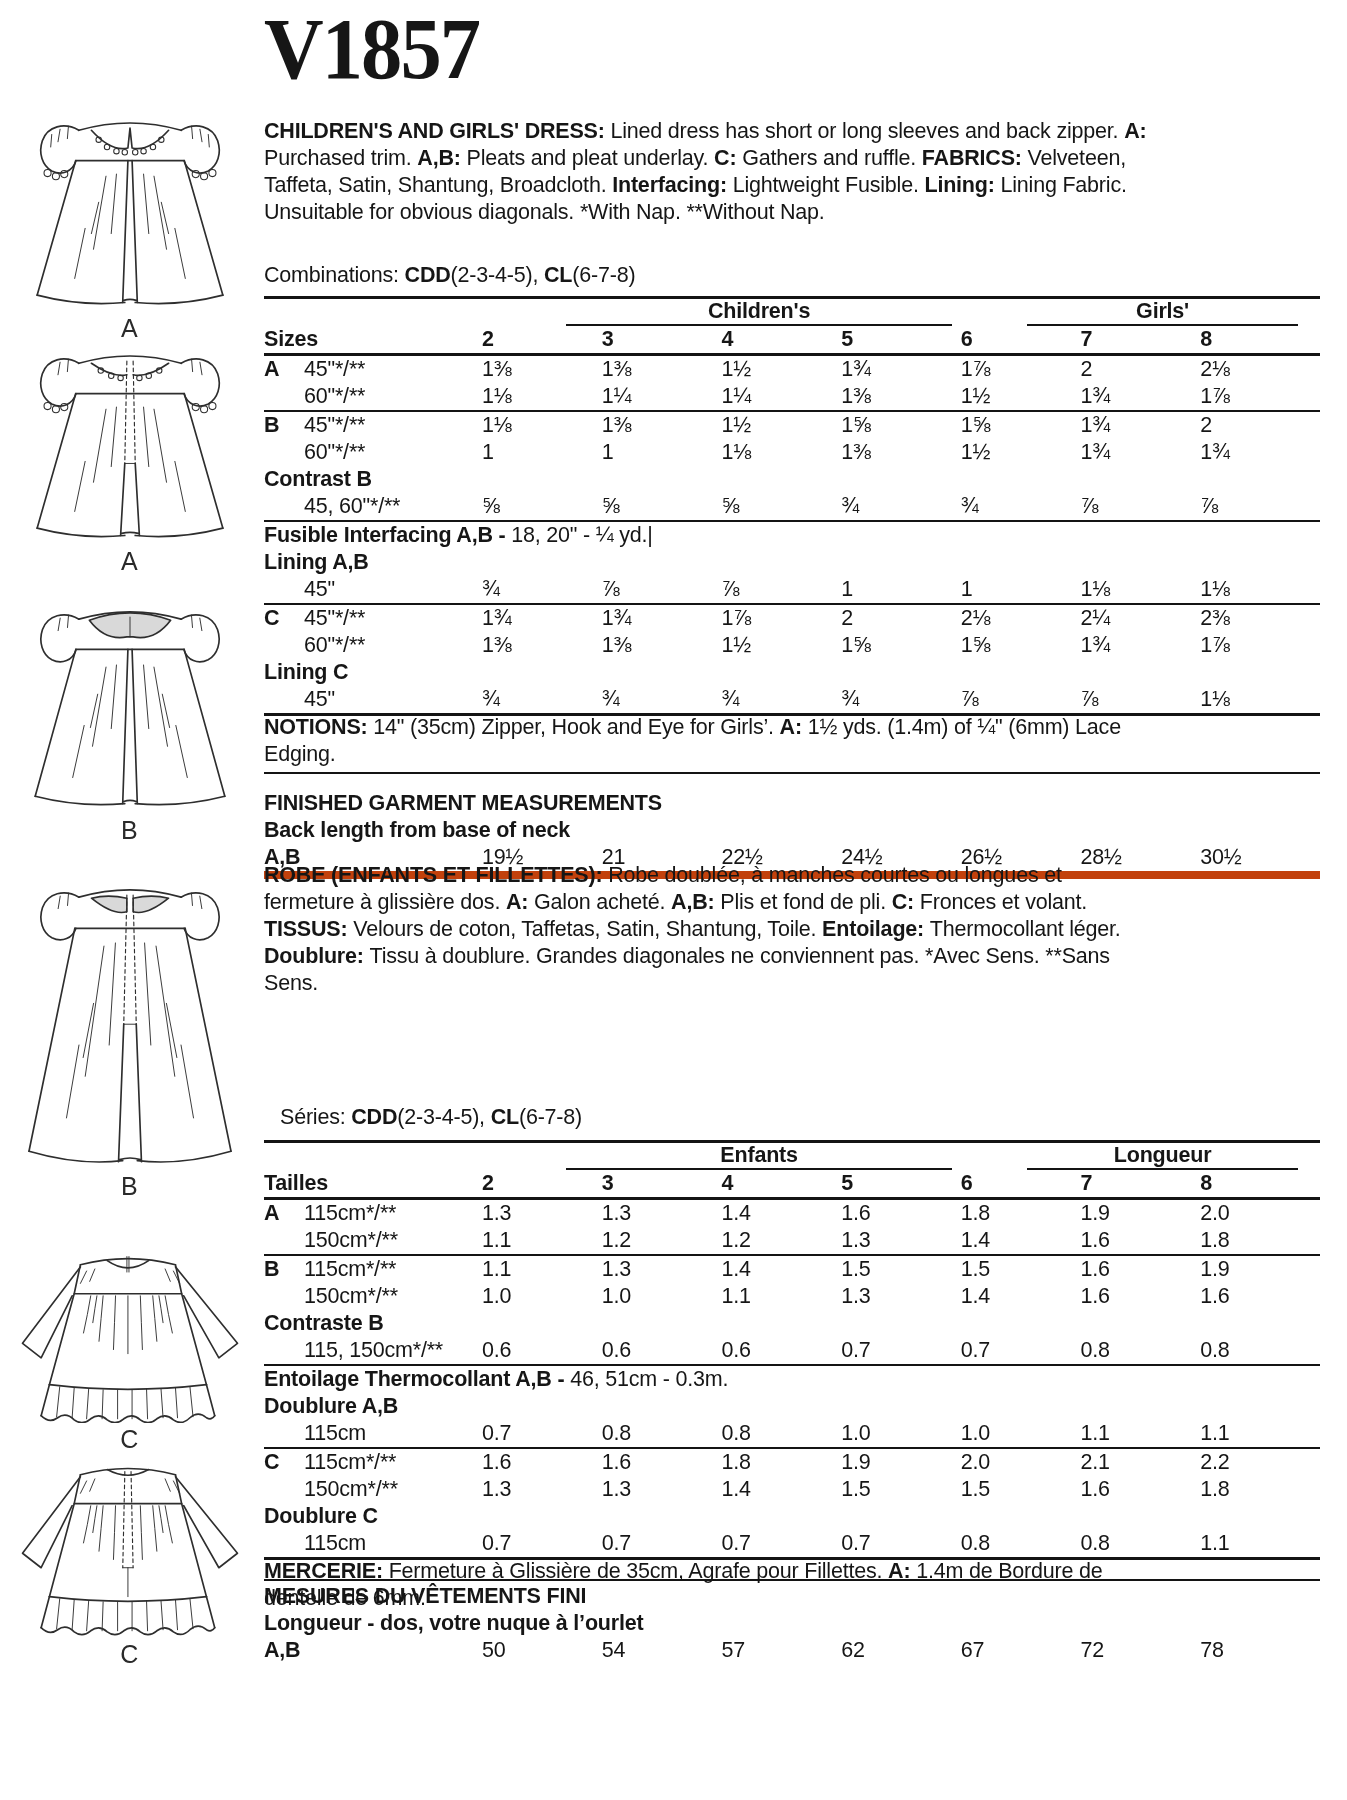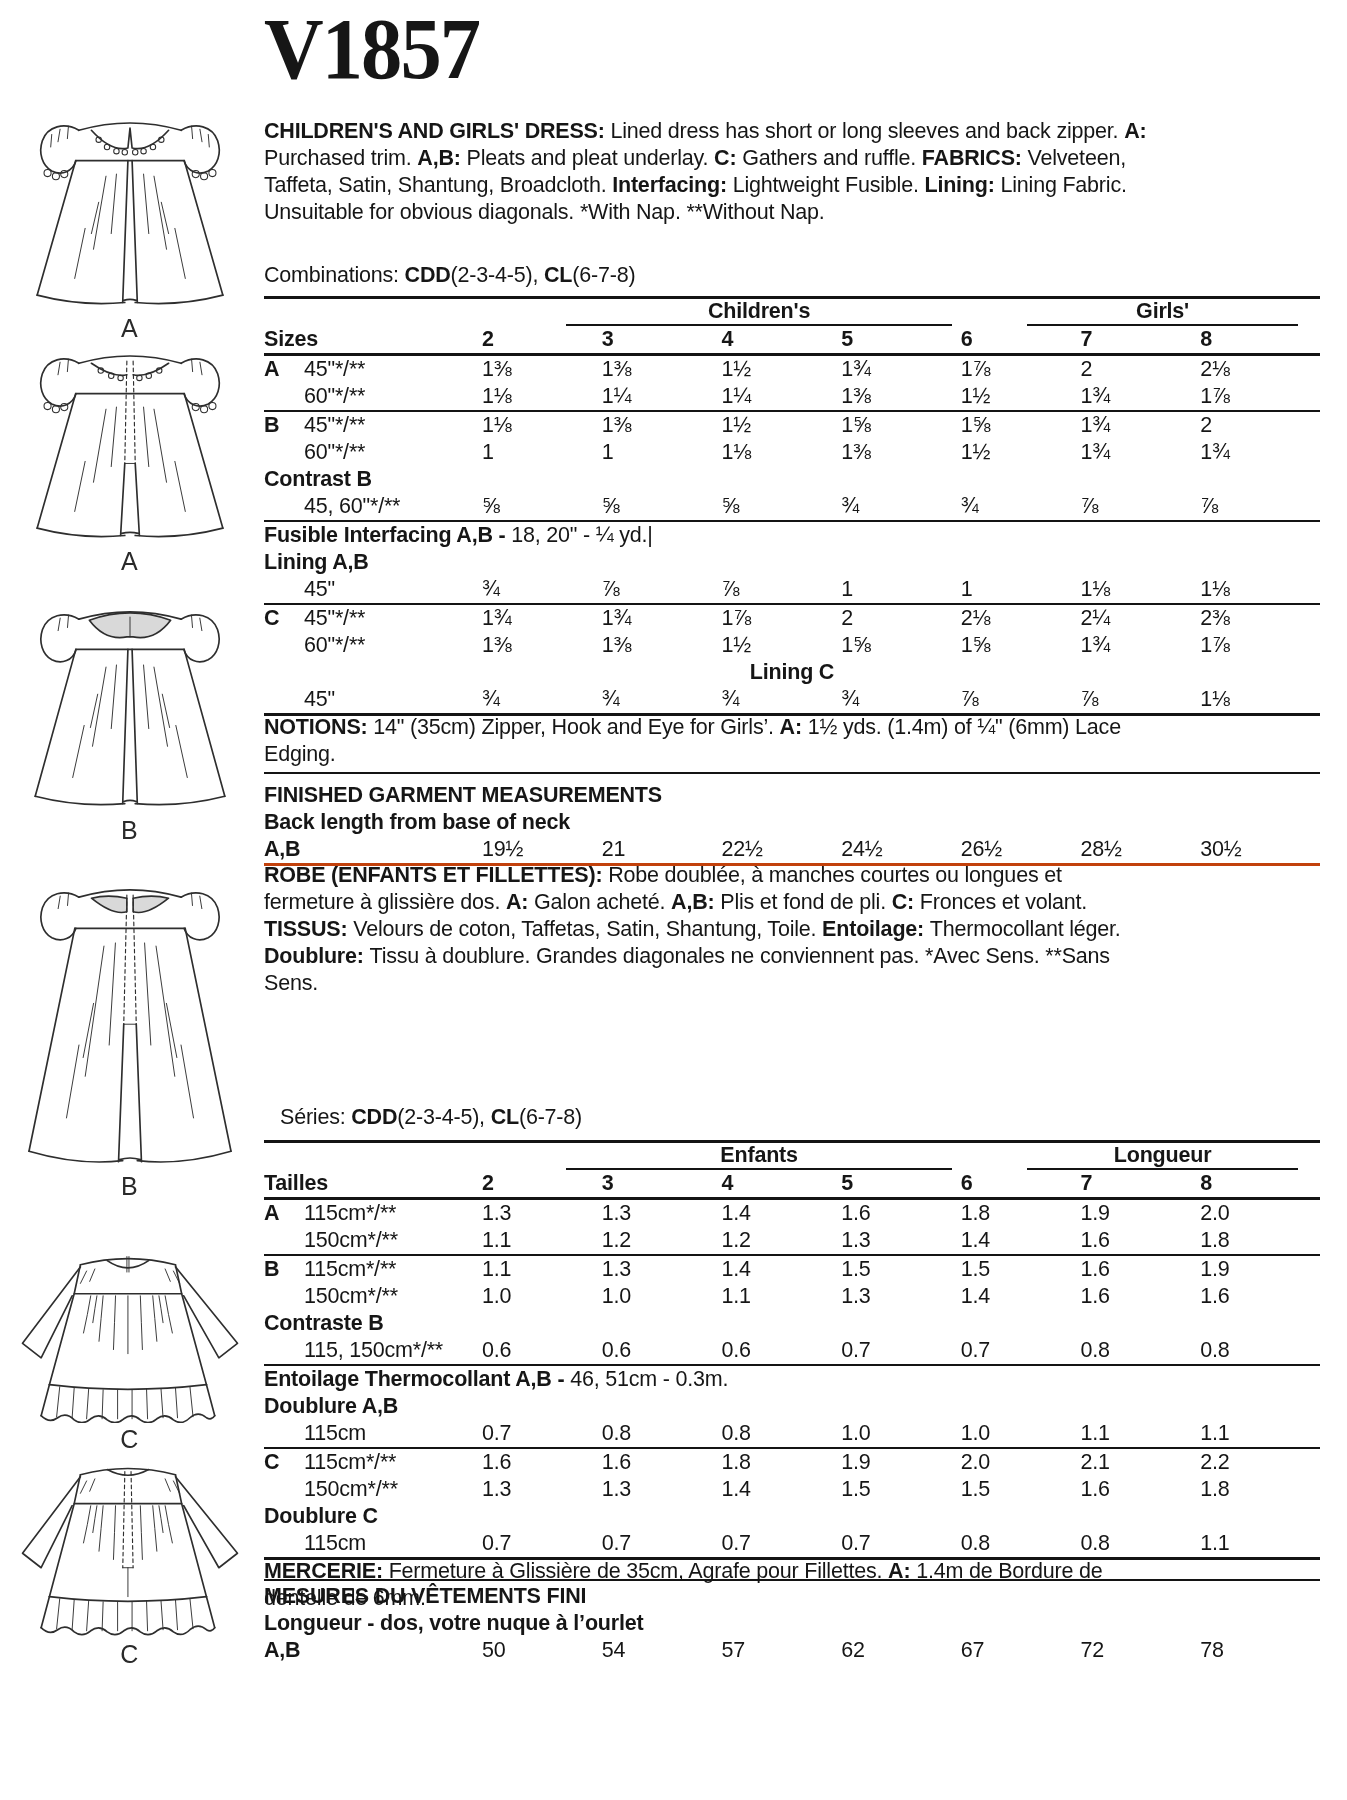--- a/index.html
+++ b/index.html
@@ -28,21 +28,21 @@
        line-height:27px;font-size:21.5px;letter-spacing:-.2px;align-items:baseline;}
   .ghrow{min-height:27px;gap:31px;}
   .ghead{font-weight:700;text-align:center;border-bottom:2px solid #141414;margin:0 22px;line-height:25px;}
   .sizesrow{border-bottom:3px solid #141414;font-weight:700;}
   .rule-above{border-top:2.5px solid #141414;}
   .lt{font-weight:700;}
   .frow .lt{grid-column:1 / 3;}
   .hlabel{grid-column:1 / 3;font-weight:700;}
   .fin-title{font-size:21.5px;line-height:27px;font-weight:700;letter-spacing:-.2px;}
   .fin-block{width:1056px;}
-  #finished-en{border-top:2.5px solid #141414;border-bottom:3px solid #c2410c;padding-top:8px;}
+  #finished-en{border-top:2.5px solid #141414;border-bottom:8px solid #c2410c;padding-top:16px;}
   #finished-fr{border-top:2.5px solid #141414;padding-top:2px;}
 </style>
 </head>
 <body>
 
 <div class="page">
 
   <figure class="sketch-fig" style="top:103px">
     <svg class="sk" viewBox="0 0 230 200" width="240" height="209">
       <path d="M66,26 Q115,12 164,26"></path>
@@ -293,21 +293,21 @@
           <div class="sub">60"*/**</div>
           <div class="v">1⅜</div>
           <div class="v">1⅜</div>
           <div class="v">1½</div>
           <div class="v">1⅝</div>
           <div class="v">1⅝</div>
           <div class="v">1¾</div>
           <div class="v">1⅞</div>
         </div>
         <div class="row">
-          <div class="b" style="grid-column: 1 / 10; text-align: center;">Lining C</div>
+          <div class="b" style="grid-column: 1 / 10;">Lining C</div>
         </div>
         <div class="row">
           <div class="lt"></div>
           <div class="sub">45"</div>
           <div class="v">¾</div>
           <div class="v">¾</div>
           <div class="v">¾</div>
           <div class="v">¾</div>
           <div class="v">⅞</div>
           <div class="v">⅞</div>

